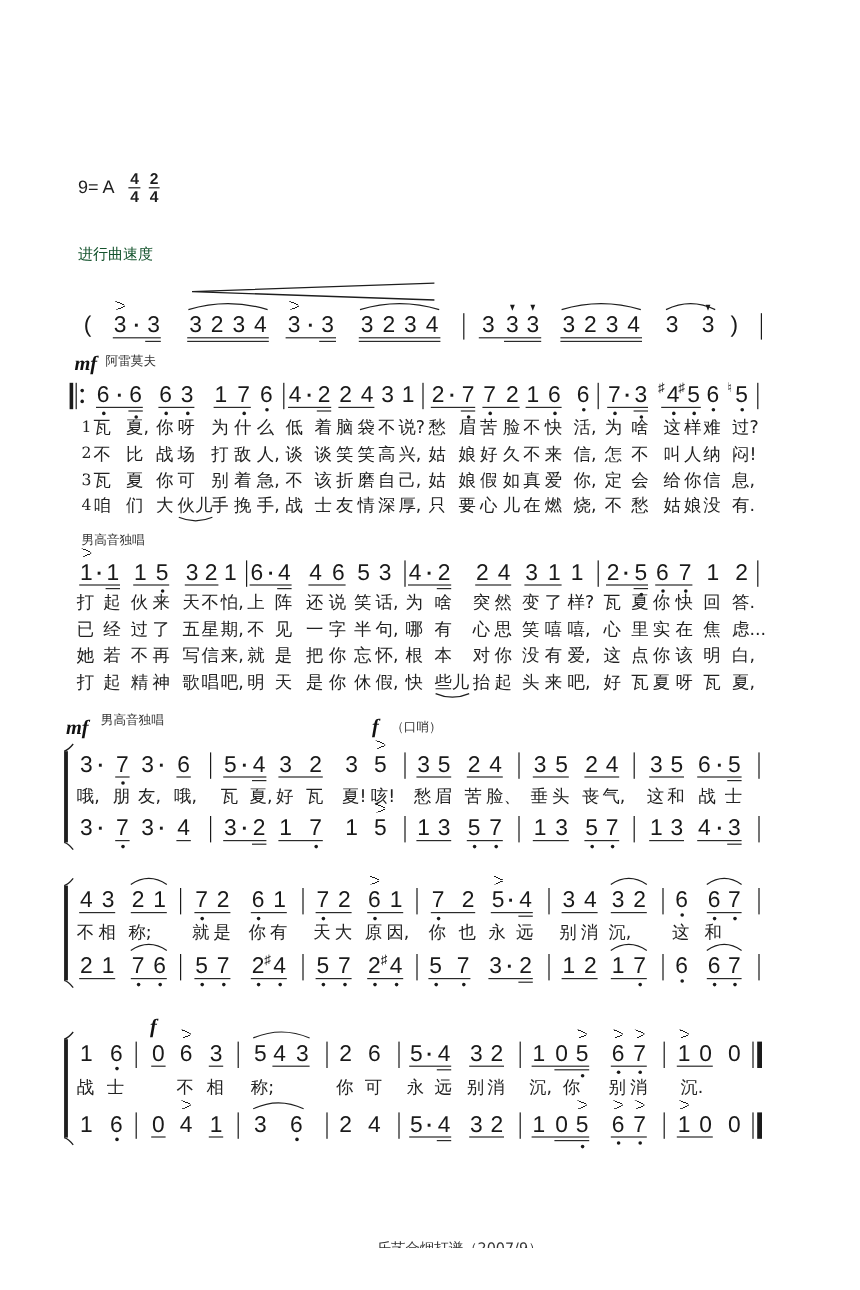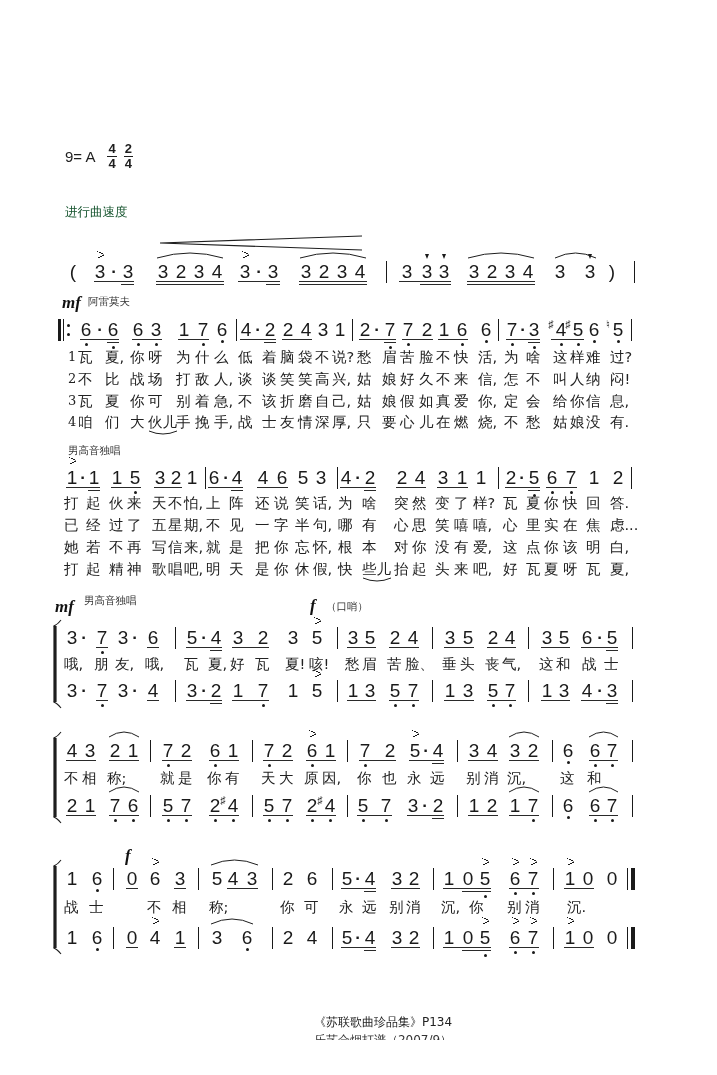--- a/index.html
+++ b/index.html
@@ -834,17 +834,16 @@
       <span class="lyric" style="left: 362px; top: 898px;">远</span>
       <span class="lyric" style="left: 389px; top: 898px;">别</span>
       <span class="lyric" style="left: 406px; top: 898px;">消</span>
       <span class="lyric" style="left: 441px; top: 898px;">沉,</span>
       <span class="lyric" style="left: 469px; top: 898px;">你</span>
       <span class="lyric" style="left: 507px; top: 898px;">别</span>
       <span class="lyric" style="left: 525px; top: 898px;">消</span>
       <span class="lyric" style="left: 567px; top: 898px;">沉.</span>
     </div>
 
-  <div class="footer-line" style="top:1014px;">《苏联歌曲珍品集》P134</div>
   <div class="footer-clip">
     <span>乐艺合烟打谱（2007/9）</span>
   </div>
 </div>
 
 </body></html>

